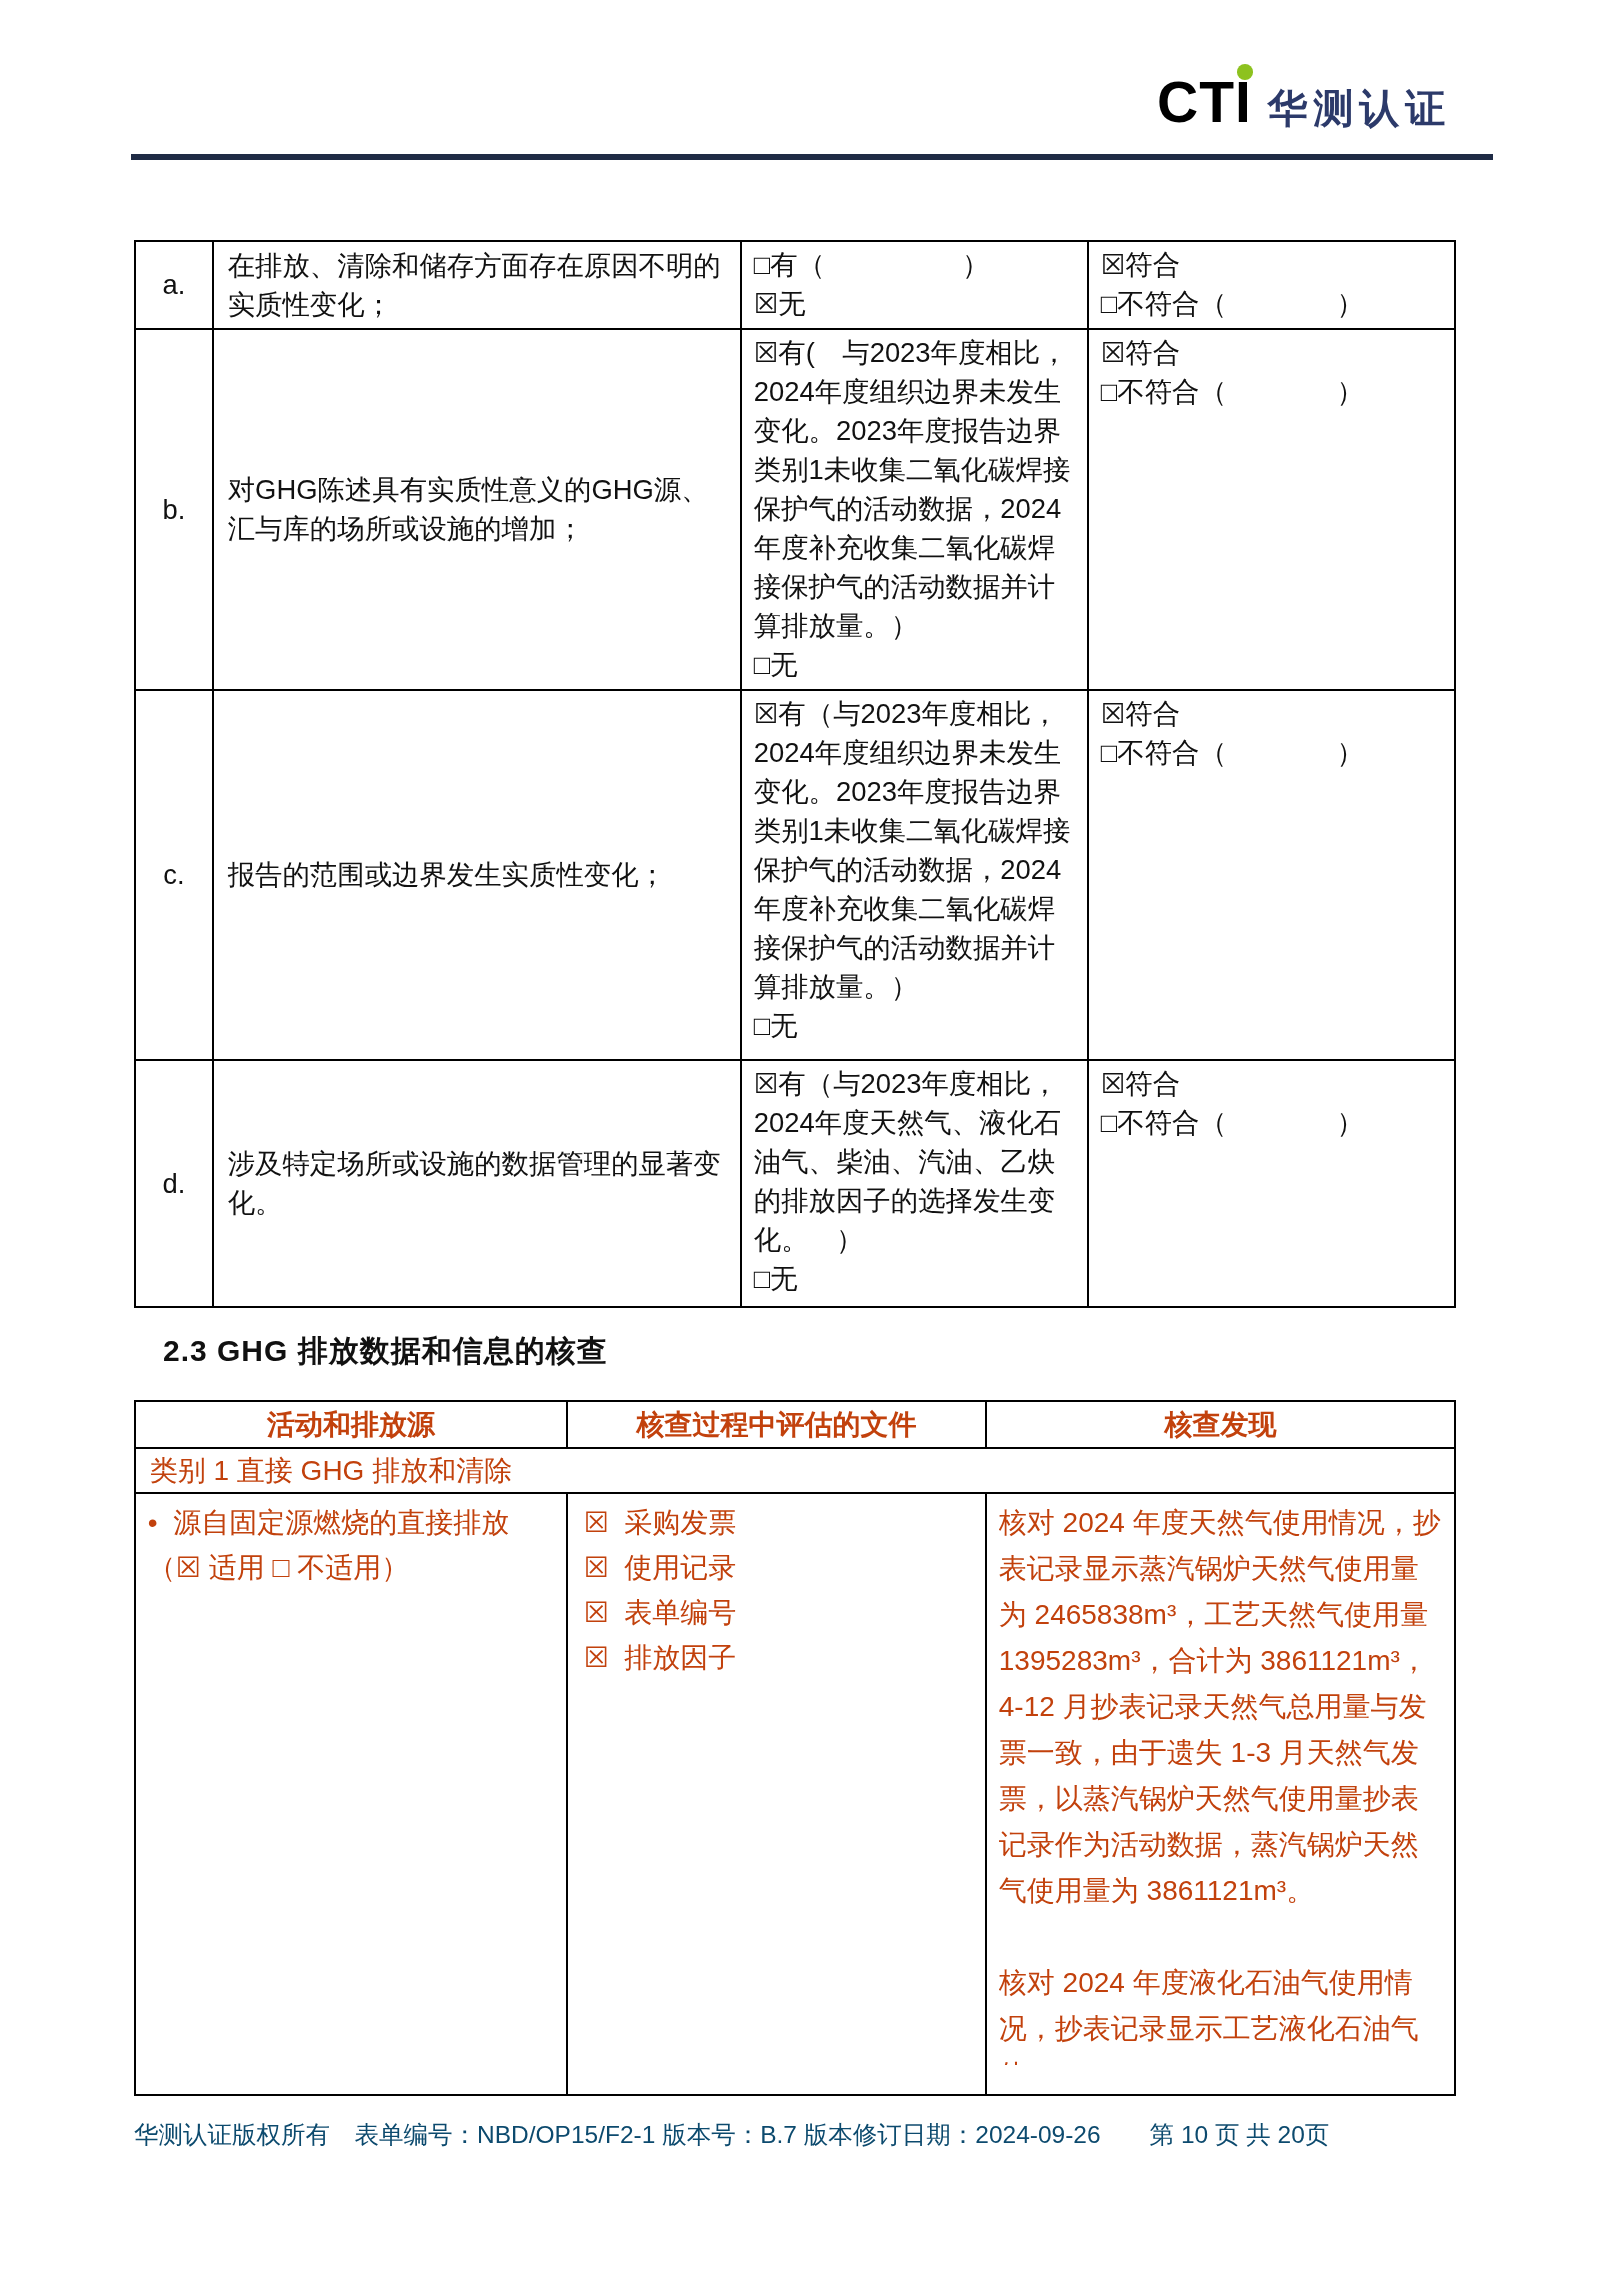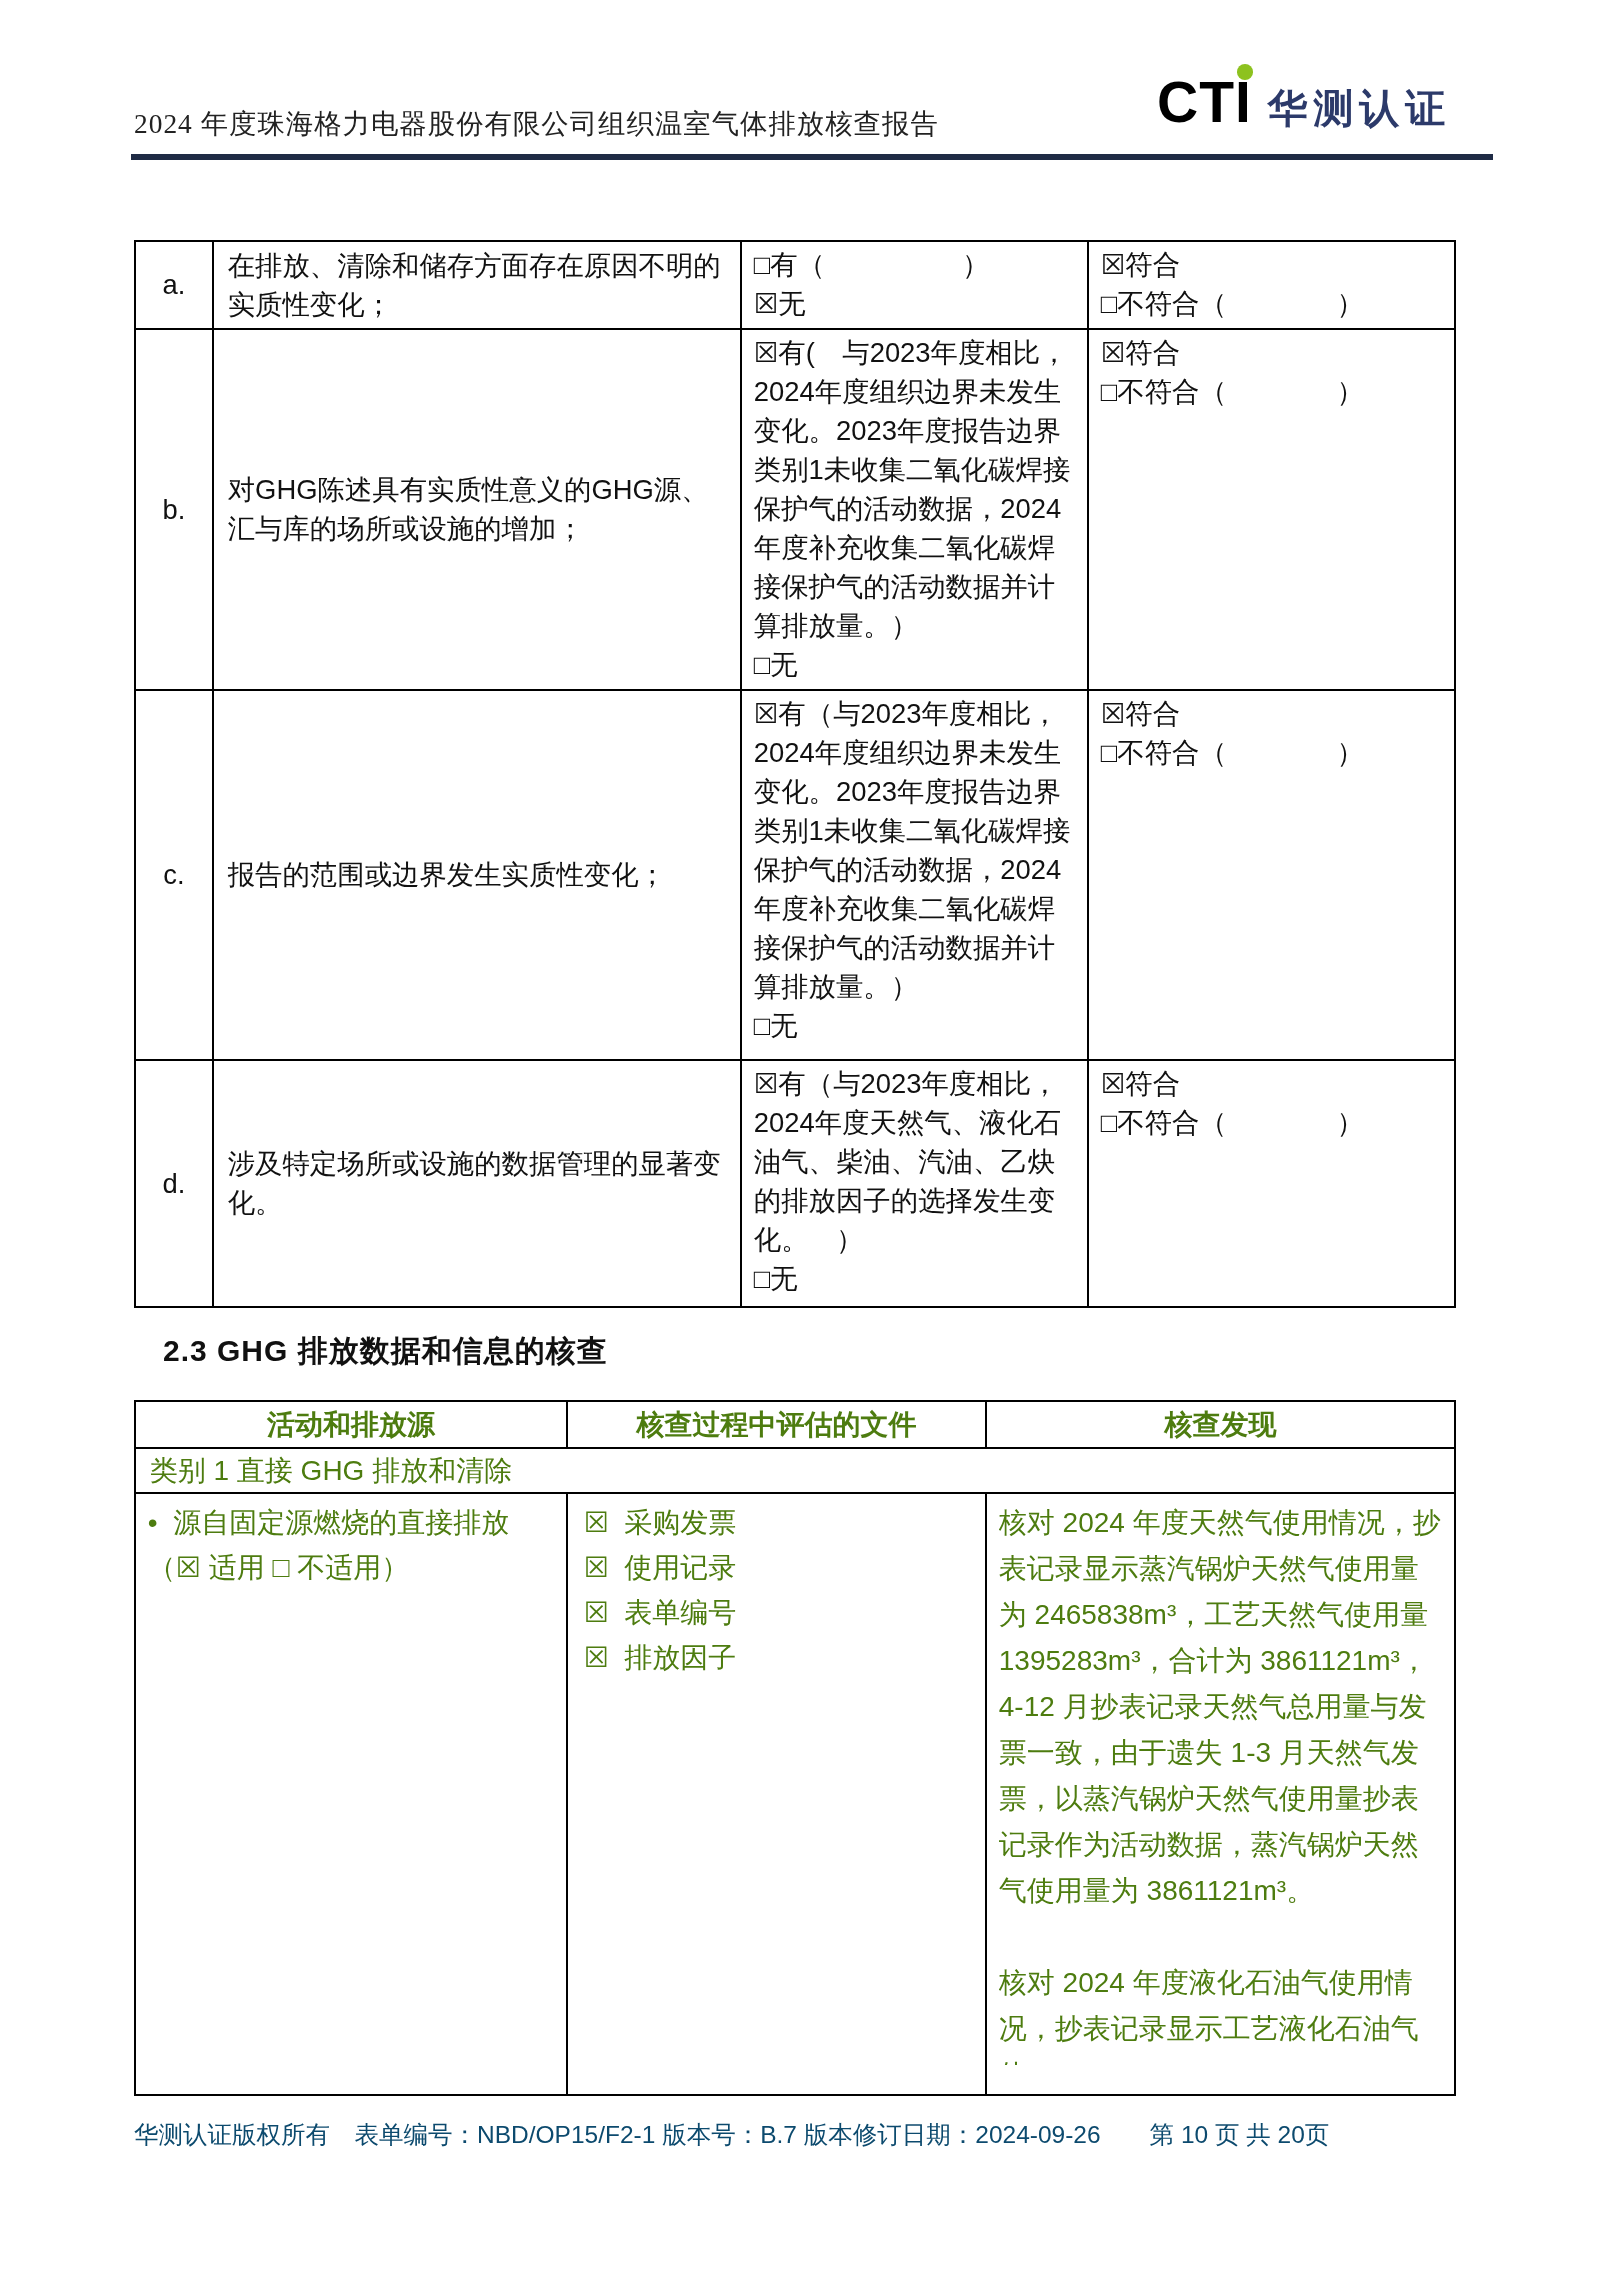--- a/index.html
+++ b/index.html
@@ -64,21 +64,21 @@
   .section-title{
     position:absolute;left:163px;top:1331px;
     font-size:30px;font-weight:bold;color:#111;
     letter-spacing:1px;
   }
   
   .t2{
     position:absolute;left:134px;top:1400px;
     width:1320px;border:2px solid #000;
   }
-  .t2 th,.t2 td{border:2px solid #000;color:#4d7c0f;}
+  .t2 th,.t2 td{border:2px solid #000;color:#c2410c;}
   .t2 th{
     height:43px;font-size:28px;font-weight:bold;
     text-align:center;vertical-align:middle;
   }
   .t2 .t2cat td{
     height:43px;font-size:28px;vertical-align:middle;
     padding:0 13.7px;
   }
   .t2 .t2c td{height:588px;vertical-align:top;padding:5.9px 11.8px;}
   .cellwrap{height:565px;overflow:hidden;}
@@ -90,21 +90,20 @@
   .page-footer{
     position:absolute;left:134px;top:2118px;
     font-size:24.5px;color:#0c4a6e;white-space:pre-wrap;
   }
 </style>
 </head>
 <body>
 
 <div class="page">
 
-  <div class="header-title">2024 年度珠海格力电器股份有限公司组织温室气体排放核查报告</div>
 
   <div class="logo">
     <div class="cti-wrap">
       <span>CTI</span>
       <span class="logo-dot"></span>
     </div>
     <div class="logo-cn">华测认证</div>
   </div>
 
   <div class="header-rule"></div>

